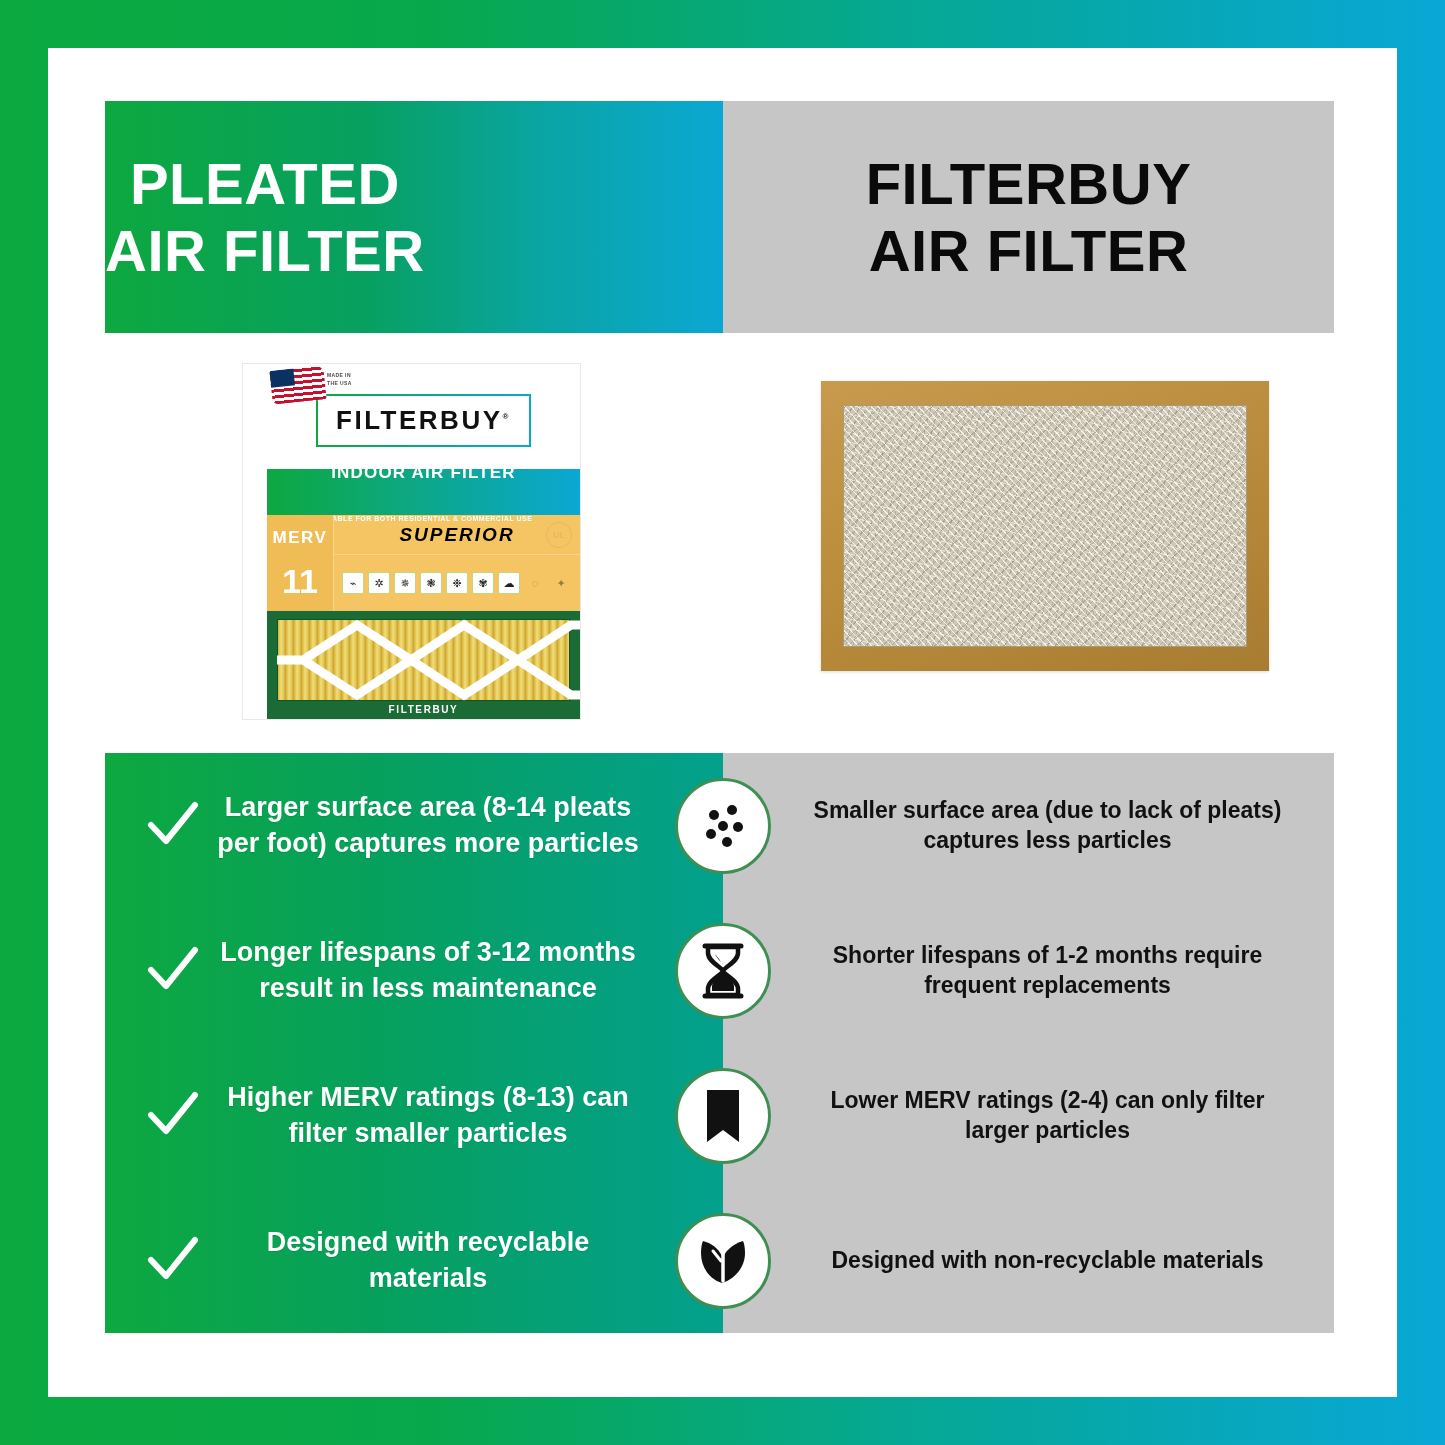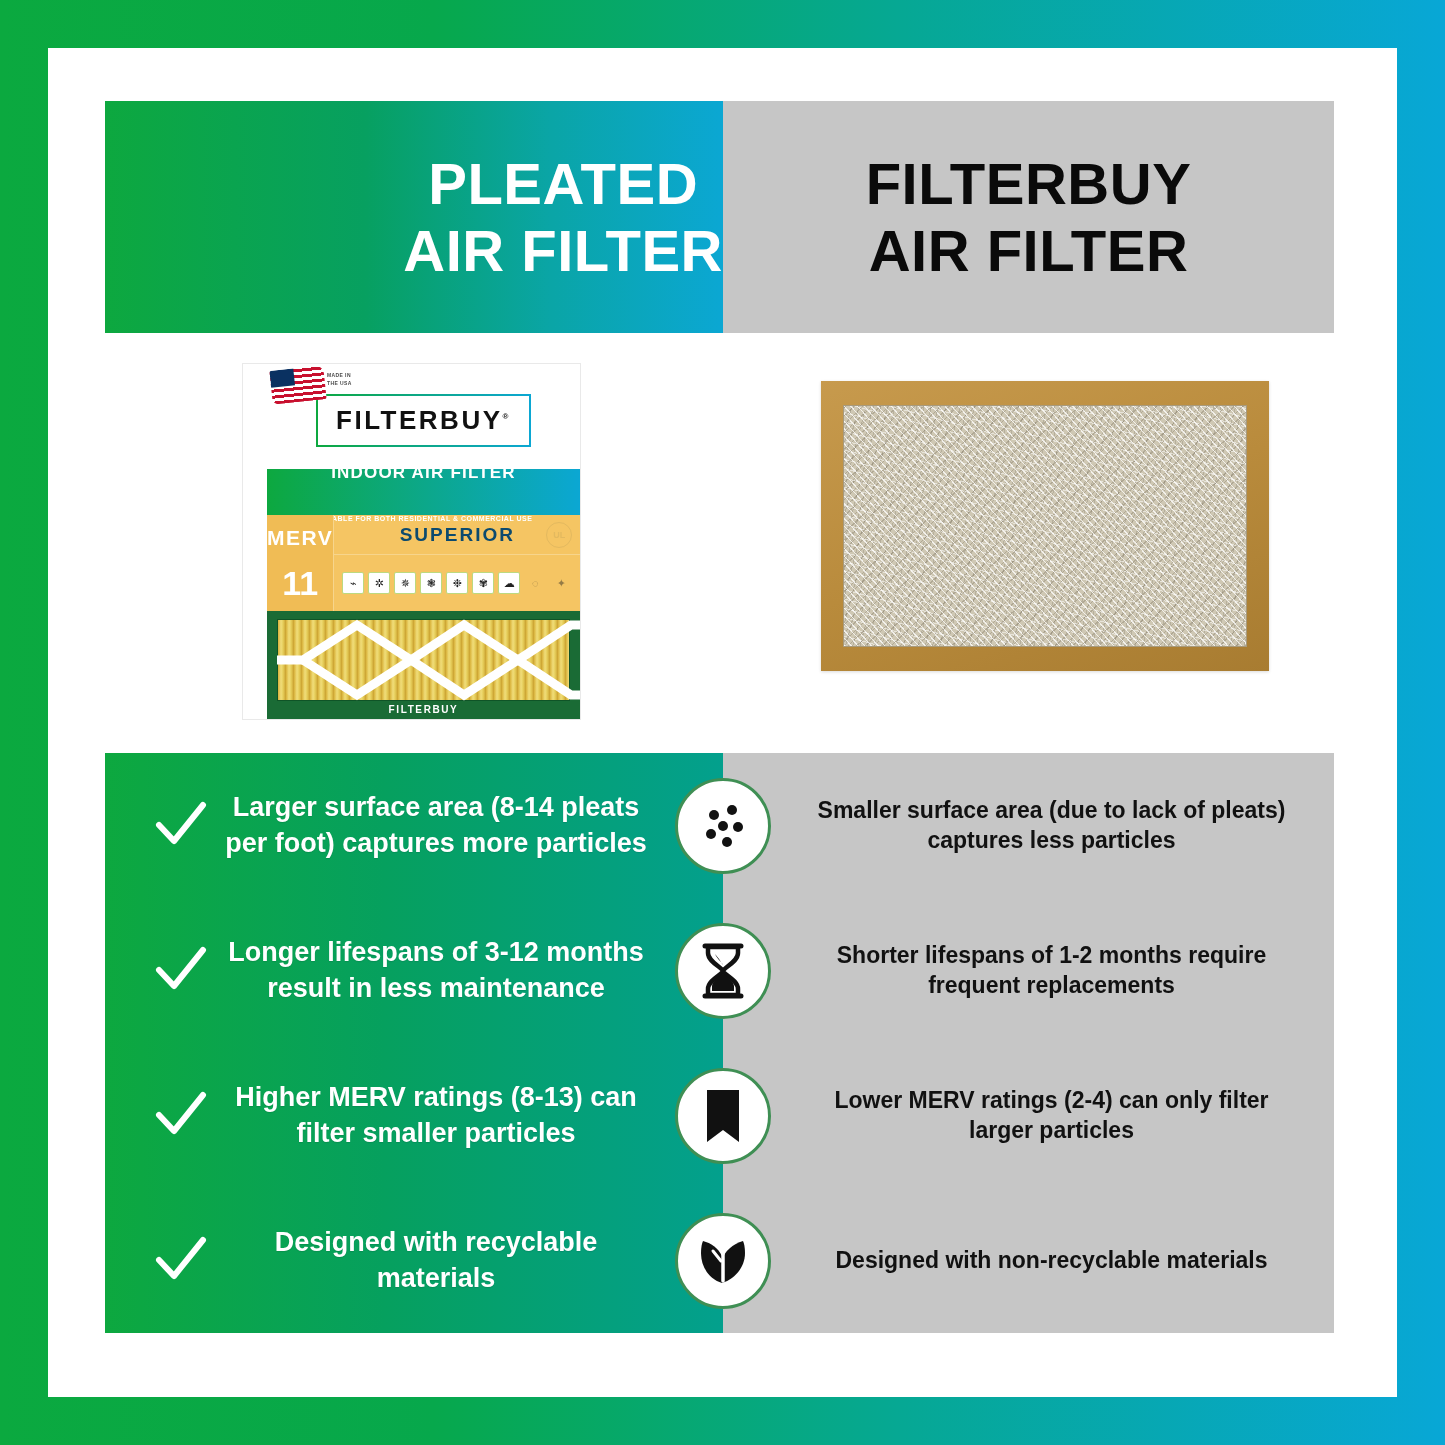--- a/index.html
+++ b/index.html
@@ -30,21 +30,21 @@
   
   .headers {
     position: absolute;
     left: 105px; top: 101px;
     width: 1229px; height: 232px;
     display: flex;
   }
   .header-left {
     width: 618px; height: 100%;
     background: linear-gradient(90deg, #0DA83F 0%, #07A060 42%, #0AA5A6 72%, #0BA7D3 100%);
-    display: flex; align-items: center; justify-content: flex-end;
+    display: flex; align-items: center; justify-content: flex-start;
   }
   .header-right {
     flex: 1; height: 100%;
     background: #c6c6c6;
     display: flex; align-items: center; justify-content: center;
   }
   .header-title {
     text-align: center;
     font-weight: 800;
     font-size: 58px;
@@ -126,30 +126,30 @@
     height: 96px; display: flex;
     background: #f5c563;
   }
   .merv-cell {
     width: 73px;
     background: #f0bc55;
     color: #ffffff; text-align: center;
     display: flex; flex-direction: column; justify-content: center;
     border-right: 1px solid #f7d58c;
   }
-  .merv-label { font-size: 21px; font-weight: 800; letter-spacing: 1.5px; }
+  .merv-label { font-size: 17px; font-weight: 800; letter-spacing: 1.5px; }
   .merv-num { font-size: 34px; font-weight: 800; line-height: 1; margin-top: 16px; }
   .merv-main { flex: 1; display: flex; flex-direction: column; }
   .superior-row {
     height: 40px; display: flex; align-items: center; justify-content: center;
     border-bottom: 1px solid #f7d58c;
     position: relative;
   }
   .superior-text {
-    font-size: 19px; font-weight: 800; color: #0c4a6e; letter-spacing: 2px;
+    font-size: 19px; font-weight: 800; color: #000000; letter-spacing: 2px; font-style: italic;
   }
   .ul-mark {
     position: absolute; right: 8px; top: 50%; transform: translateY(-50%);
     width: 26px; height: 26px; border-radius: 50%;
     border: 1.5px solid #e3b95f; color: #e3b95f;
     font-size: 9px; font-weight: 700;
     display: flex; align-items: center; justify-content: center;
   }
   .icon-strip {
     flex: 1; display: flex; align-items: center; justify-content: center; gap: 4px;
@@ -213,21 +213,21 @@
   }
   .feature-bg { position: absolute; inset: 0; display: flex; }
   .feature-bg-left {
     width: 618px;
     background: linear-gradient(90deg, #0DA83F 0%, #06A05E 45%, #03A08D 100%);
   }
   .feature-bg-right { flex: 1; background: #c6c6c6; }
 
   .feature-rows { position: absolute; inset: 0; display: flex; flex-direction: column; }
   .feature-row {
-    flex: 1; display: flex; align-items: center; position: relative; padding-left: 8px;
+    flex: 1; display: flex; align-items: center; position: relative;
   }
 
   .row-left {
     width: 618px; height: 100%;
     display: flex; align-items: center; gap: 10px;
     padding-left: 40px; padding-right: 78px;
   }
   .check {
     flex: 0 0 auto; width: 56px; height: 56px;
   }

